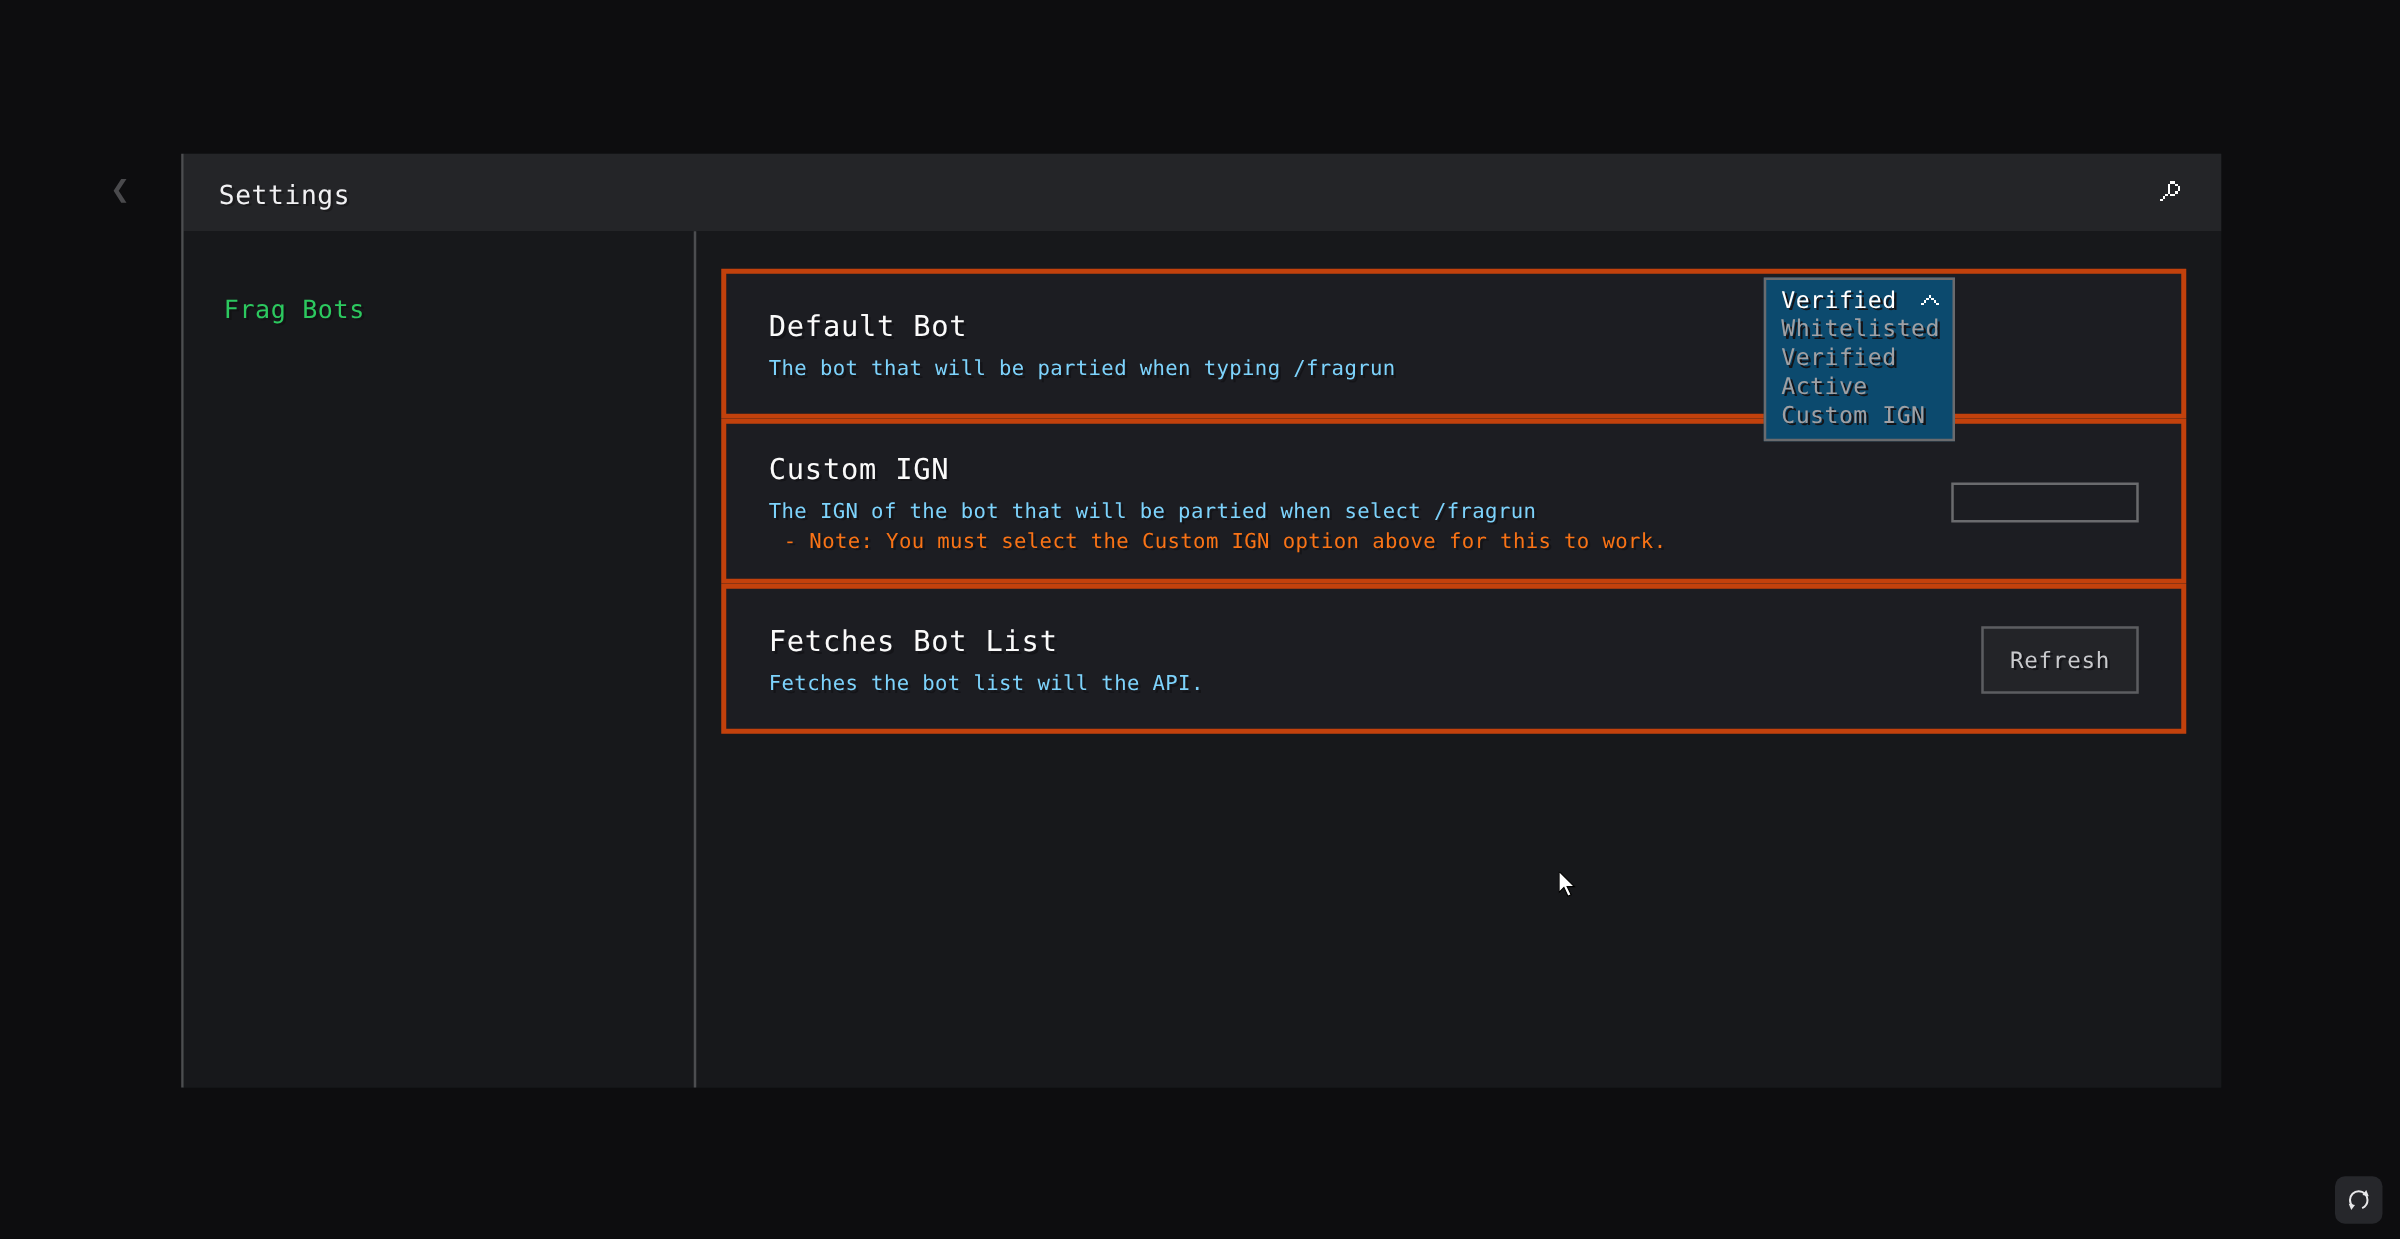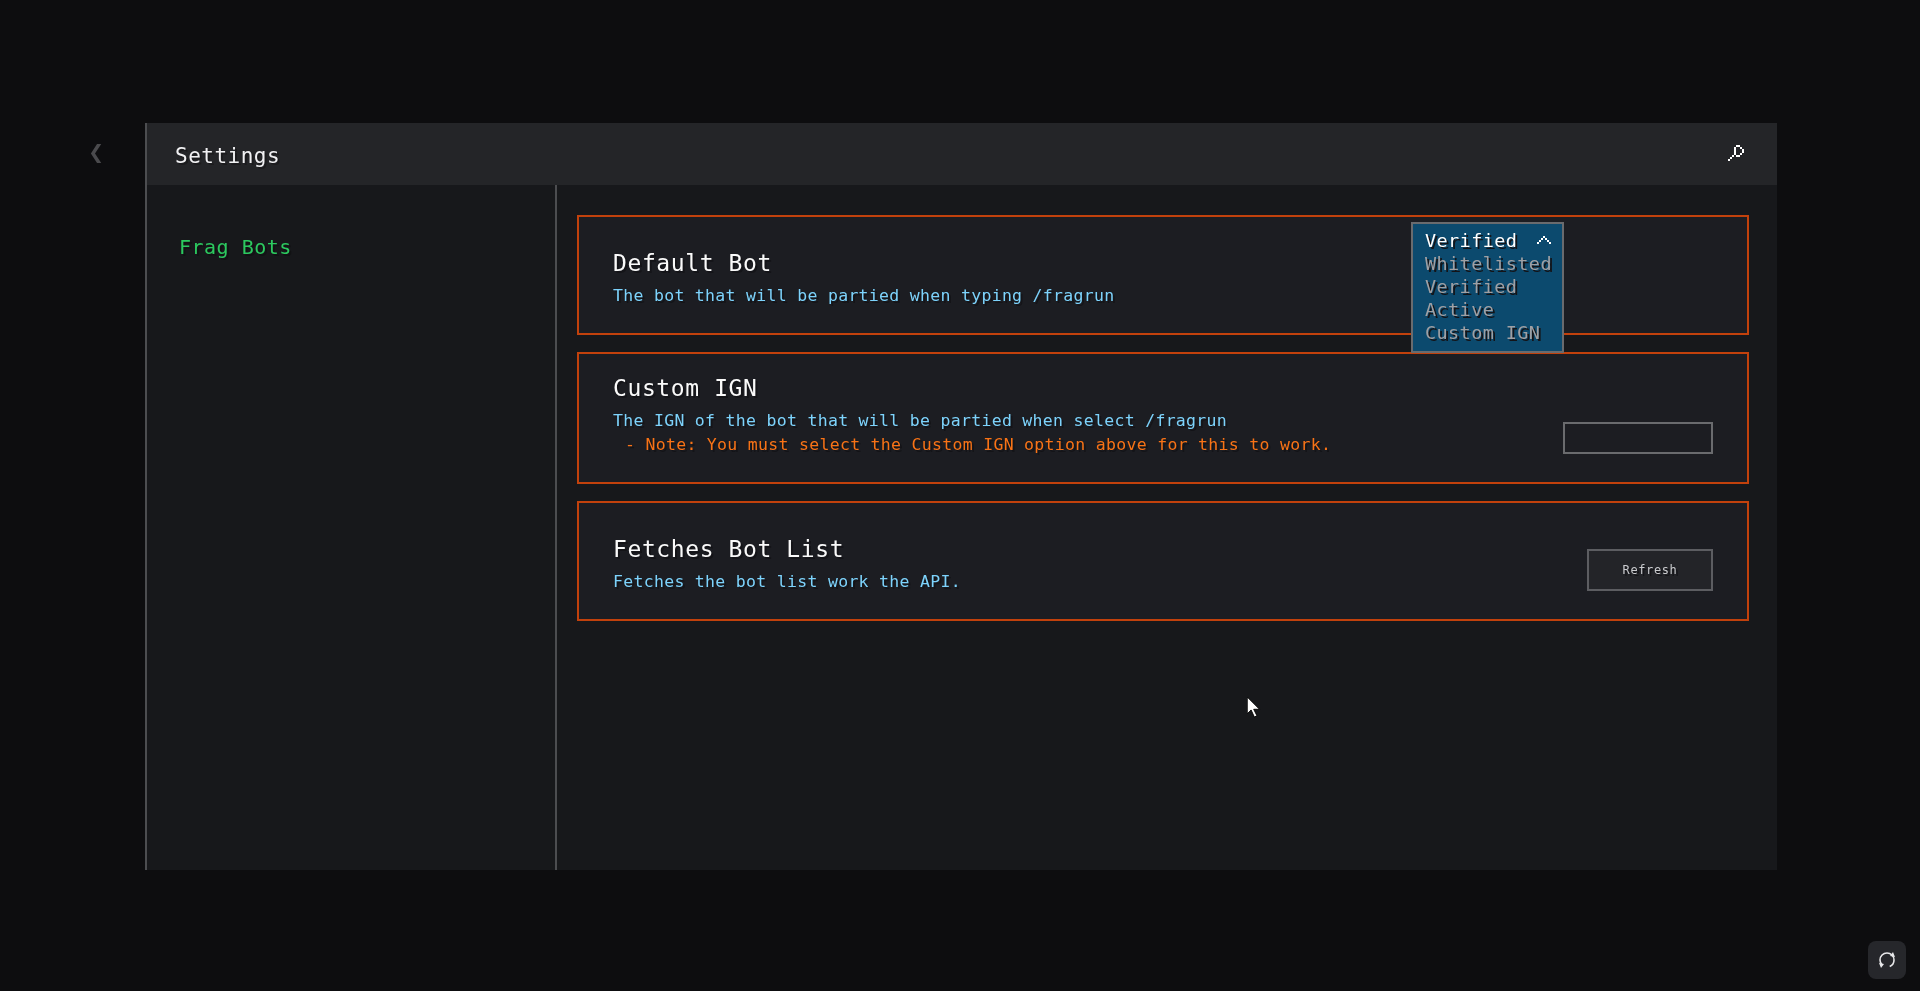--- a/index.html
+++ b/index.html
@@ -113,27 +113,26 @@
   
   .content {
     position: relative;
     flex: 1;
     padding: 30px 28px 0 20px;
     box-sizing: border-box;
   }
 
   .card {
     position: relative;
-    border: 2px solid #c2410c;
+    border: 4px solid #c2410c;
     background: #1c1d22;
     box-sizing: border-box;
-    margin-bottom: 17px;
     padding: 30px 34px 28px 34px;
     display: flex;
-    align-items: flex-end;
+    align-items: center;
     justify-content: space-between;
   }
   .card-1 { height: 120px; }
   .card-2 { height: 132px; }
   .card-3 { height: 120px; }
 
   .card-text { flex: 1; min-width: 0; }
 
   .card-title {
     color: #fafafa;
@@ -169,27 +168,27 @@
     color: #d6d7da;
     font-family: "DejaVu Sans Mono", monospace;
     font-size: 16px;
     padding: 0 8px;
     outline: none;
   }
 
   
   .btn {
     min-width: 126px;
-    height: 42px;
+    height: 54px;
     background: #232428;
     border: 2px solid #5c5d61;
     box-sizing: border-box;
     color: #c9cacd;
     font-family: "DejaVu Sans Mono", monospace;
-    font-size: 12px;
+    font-size: 18px;
     letter-spacing: 0.6px;
     cursor: pointer;
     text-shadow: 2px 2px 0 #141418;
     display: flex;
     align-items: center;
     justify-content: center;
   }
 
   
   .dropdown {
@@ -302,21 +301,21 @@
             <div class="card-note">- Note: You must select the Custom IGN option above for this to work.</div>
           </div>
           <div class="card-control">
             <input class="text-input" type="text" value="" style="">
           </div>
         </div>
 
         <div class="card card-3">
           <div class="card-text">
             <div class="card-title">Fetches Bot List</div>
-            <div class="card-desc">Fetches the bot list work the API.</div>
+            <div class="card-desc">Fetches the bot list will the API.</div>
           </div>
           <div class="card-control">
             <div class="btn">Refresh</div>
           </div>
         </div>
 
       </div>
     </div>
   </div>
 

